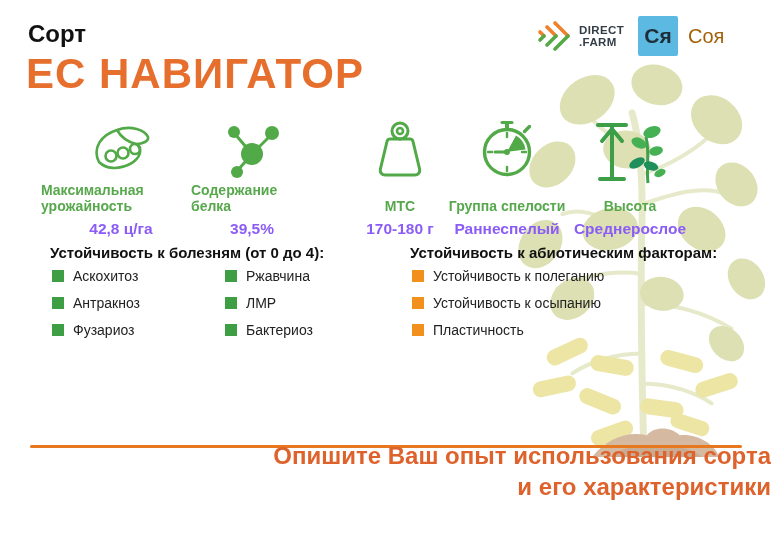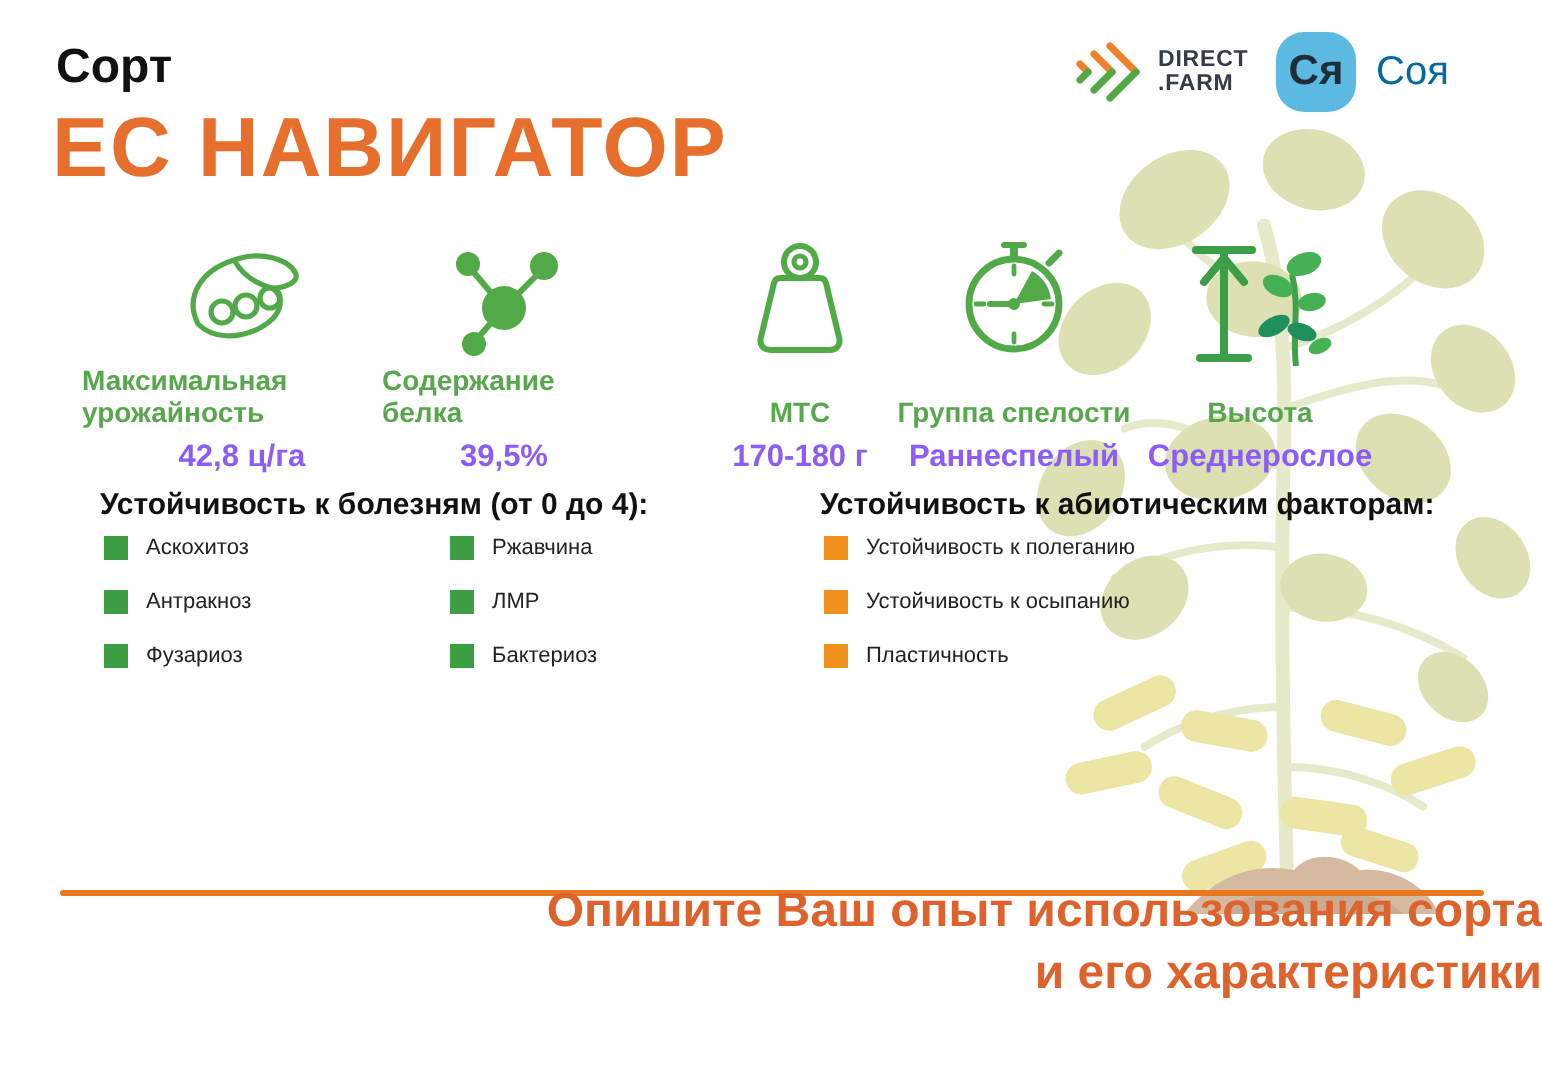--- a/index.html
+++ b/index.html
@@ -16,42 +16,42 @@
 
   .content { position:absolute; inset:0; z-index:1; }
 
   .kicker { position:absolute; left:28px; top:20px; font-size:24px; font-weight:700; color:#111; }
   .title  { position:absolute; left:26px; top:50px; font-size:42px; font-weight:700; color:#e66f2e; letter-spacing:1px; }
 
   
   .brand { position:absolute; left:536px; top:20px; display:flex; align-items:center; gap:7px; }
   .brand-text { font-size:11.5px; font-weight:700; color:#333d47; line-height:12px; letter-spacing:.4px; }
   .crop-badge { position:absolute; left:638px; top:16px; display:flex; align-items:center; gap:10px; }
-  .crop-badge .sq { width:40px; height:40px; background:#5cbae2; border-radius:14px;
+  .crop-badge .sq { width:40px; height:40px; background:#5cbae2; border-radius:2px;
       display:flex; align-items:center; justify-content:center;
       font-size:21px; font-weight:700; color:#1f2d38; }
-  .crop-badge .nm { font-size:20px; color:#0369a1; }
+  .crop-badge .nm { font-size:20px; color:#a16207; }
 
   
   .stat { position:absolute; top:120px; display:flex; flex-direction:column; align-items:center; }
   .stat .icon-box { height:58px; display:flex; align-items:flex-end; justify-content:center; }
   .stat .label { margin-top:5px; min-height:31px; display:flex; align-items:flex-end; justify-content:center;
       font-size:14px; line-height:15.5px; font-weight:700; color:#57a84c; }
   .stat .value { margin-top:6px; font-size:15.5px; font-weight:700; color:#8b5cf6; }
   .stat1 { left:41px;  width:160px; }
   .stat2 { left:191px; width:122px; }
   .stat3 { left:340px; width:120px; }
   .stat4 { left:446px; width:122px; }
   .stat5 { left:549px; width:162px; }
 
   
   .sec-head { position:absolute; top:244px; font-size:15px; font-weight:700; color:#111; }
   .head-disease { left:50px; }
   .head-abiotic { left:410px; }
-  .bullet-item { position:absolute; display:flex; align-items:center; gap:9px; font-size:11px; color:#222;justify-content:space-between; }
+  .bullet-item { position:absolute; display:flex; align-items:center; gap:9px; font-size:14px; color:#222;justify-content:space-between; }
   .bullet { width:12px; height:12px; flex:0 0 12px; }
   .bullet.green  { background:#3e9e43; }
   .bullet.orange { background:#f2901e; }
   .r0 { top:268px; } .r1 { top:295px; } .r2 { top:322px; }
   .cA { left:52px; } .cB { left:225px; } .cC { left:412px; }
 
   
   .details { position:absolute; left:50px; top:363px; font-size:13.5px; line-height:19px; color:#111; }
   .details b { font-weight:700; }
 

